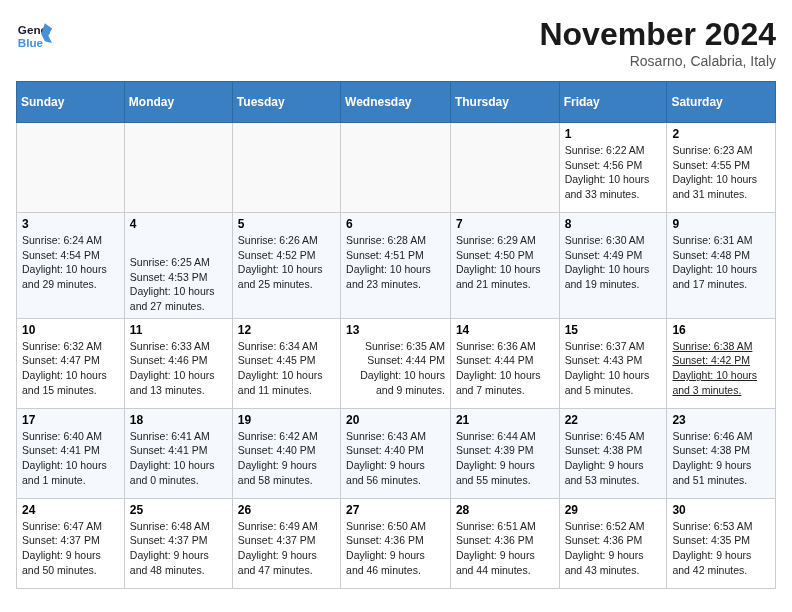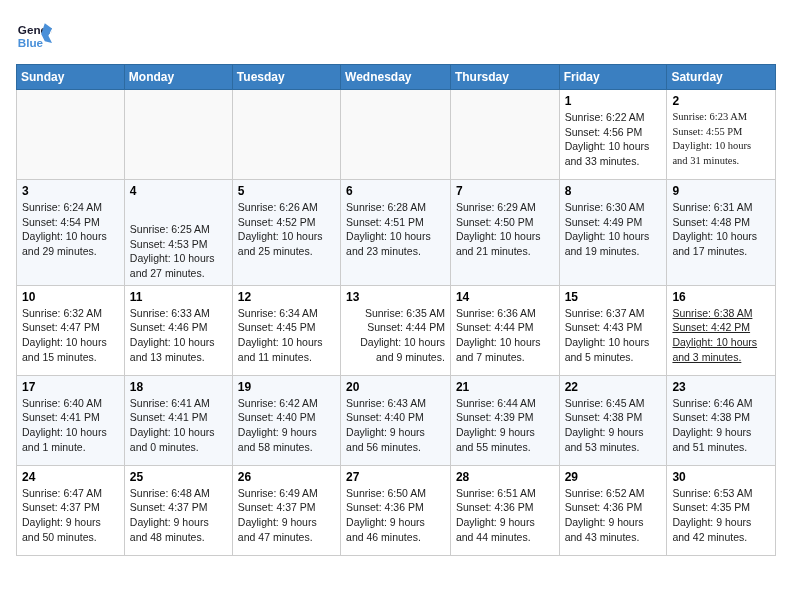--- a/index.html
+++ b/index.html
@@ -38,21 +38,21 @@
       color: #555;
     }
     .calendar {
       width: 100%;
       border-collapse: collapse;
       font-size: 11px;
     }
     .calendar th {
       background: #3a7fc1;
       color: #fff;
-      padding: 5px 4px;
+      padding: 13px 4px;
       text-align: left;
       font-size: 12px;
       border: 1px solid #2d6aa0;
     }
     .calendar td {
       border: 1px solid #ccc;
       vertical-align: top;
       padding: 4px 5px;
       height: 90px;
       width: 113px;
@@ -82,20 +82,24 @@
 </head>
 <body>
 
 <div class="header">
   <div class="logo">
     <svg class="logo-icon" viewBox="0 0 40 40" xmlns="http://www.w3.org/2000/svg">
       <text x="2" y="20" font-size="13" font-weight="bold" fill="#1a1a2e" font-family="Arial">General</text>
       <text x="2" y="34" font-size="13" font-weight="bold" fill="#4a90d9" font-family="Arial">Blue</text>
       <polygon points="32,8 40,14 36,22 40,30 32,28 28,20 32,8" fill="#4a90d9"></polygon>
     </svg>
+  </div>
+  <div class="title-block">
+    <div class="month-title">November 2024</div>
+    <div class="subtitle">Rosarno, Calabria, Italy</div>
   </div>
 </div>
 
 <table class="calendar">
   <thead>
     <tr id="header-row">
         <th>Sunday</th>
         <th>Monday</th>
         <th>Tuesday</th>
         <th>Wednesday</th>
@@ -113,21 +117,21 @@
         <td class="empty"></td>
         <td>
           <span class="day-num">1</span>
           <div class="day-info" style="white-space: pre-line;">Sunrise: 6:22 AM
 Sunset: 4:56 PM
 Daylight: 10 hours
 and 33 minutes.</div>
         </td>
         <td>
           <span class="day-num">2</span>
-          <div class="day-info" style="white-space: pre-line; font-family: Liberation Serif, serif;">Sunrise: 6:23 AM
+          <div class="day-info" style="white-space: pre-line;">Sunrise: 6:23 AM
 Sunset: 4:55 PM
 Daylight: 10 hours
 and 31 minutes.</div>
         </td>
       </tr>
       <tr>
         <td>
           <span class="day-num">3</span>
           <div class="day-info" style="white-space: pre-line;">Sunrise: 6:24 AM
 Sunset: 4:54 PM

